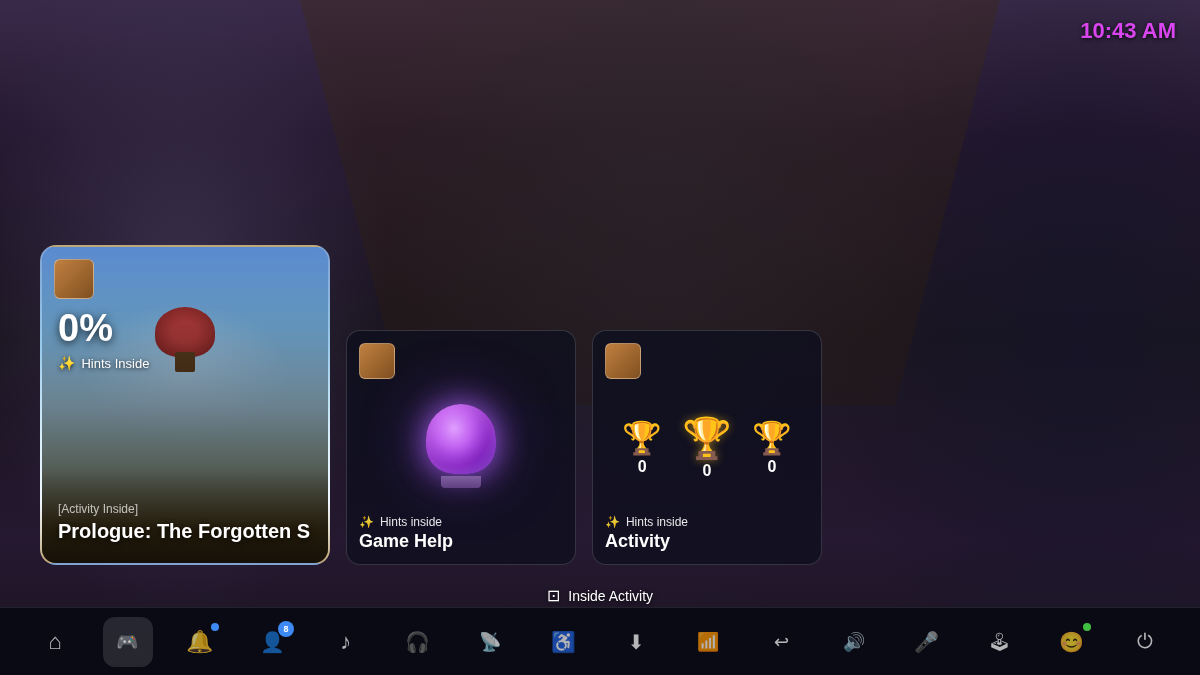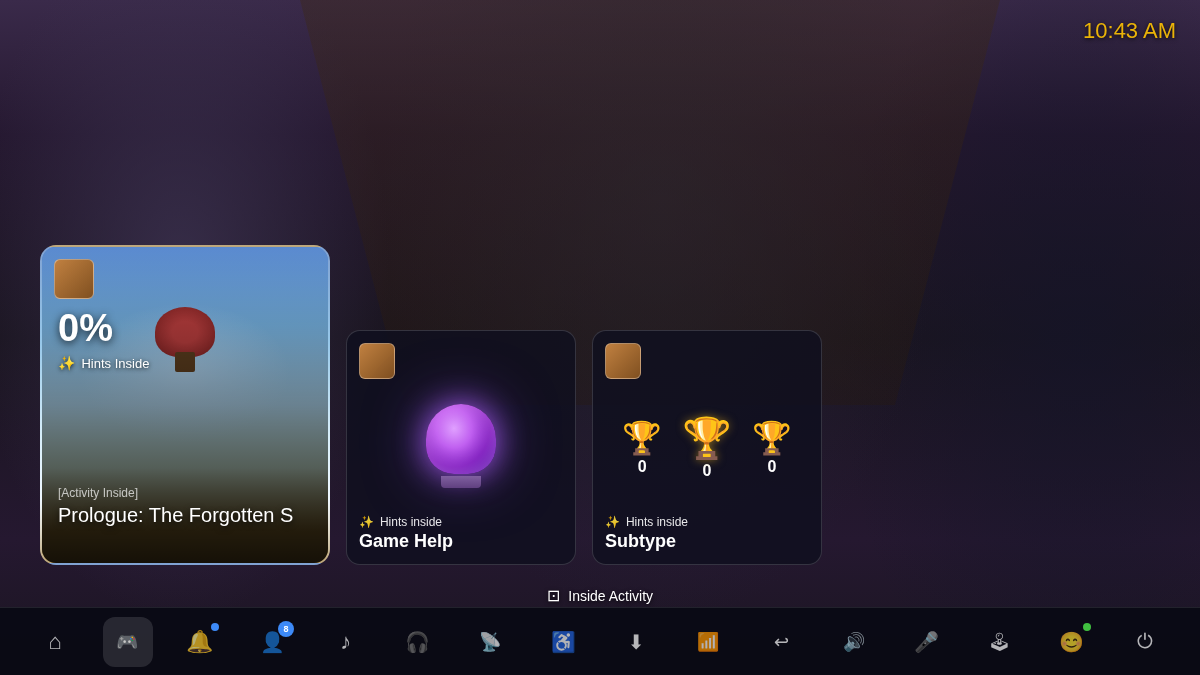--- a/index.html
+++ b/index.html
@@ -39,23 +39,23 @@
       background: linear-gradient(180deg, rgba(60,40,20,0.4) 0%, rgba(40,25,10,0.3) 100%);
       clip-path: polygon(0 0, 100% 0, 85% 100%, 15% 100%);
       z-index: 0;
     }
 
     
     .clock {
       position: absolute;
       top: 18px;
       right: 24px;
-      color: #eab308;
+      color: #d946ef;
       font-size: 22px;
-      font-weight: 400;
+      font-weight: 700;
       z-index: 10;
       text-shadow: 0 1px 4px rgba(0,0,0,0.8);
     }
 
     
     .content-area {
       position: absolute;
       bottom: 110px;
       left: 40px;
       right: 40px;
@@ -169,22 +169,22 @@
 
     .activity-subtype {
       color: rgba(255,255,255,0.7);
       font-size: 12px;
       margin-bottom: 4px;
     }
 
     .activity-title {
       color: white;
       font-size: 20px;
-      font-weight: 400;
-      margin-bottom: 20px;
+      font-weight: 700;
+      margin-bottom: 4px;
       text-shadow: 0 2px 6px rgba(0,0,0,0.8);
     }
 
     .activity-time {
       color: rgba(255,255,255,0.8);
       font-size: 13px;
     }
 
     
     .small-card {
@@ -458,21 +458,21 @@
         <div class="trophy-item trophy-bronze">
           <div class="trophy-icon">🏆</div>
           <div class="trophy-count">0</div>
         </div>
       </div>
 
       <div class="card-hints">
         <span>✨</span>
         <span>Hints inside</span>
       </div>
-      <div class="card-title">Subtype</div>
+      <div class="card-title">Activity</div>
     </div>
 
   </div>
 </div>
 
 <div class="resume-bar">
   <span class="resume-icon">⊡</span>
   <span>Inside Activity</span>
 </div>
 

